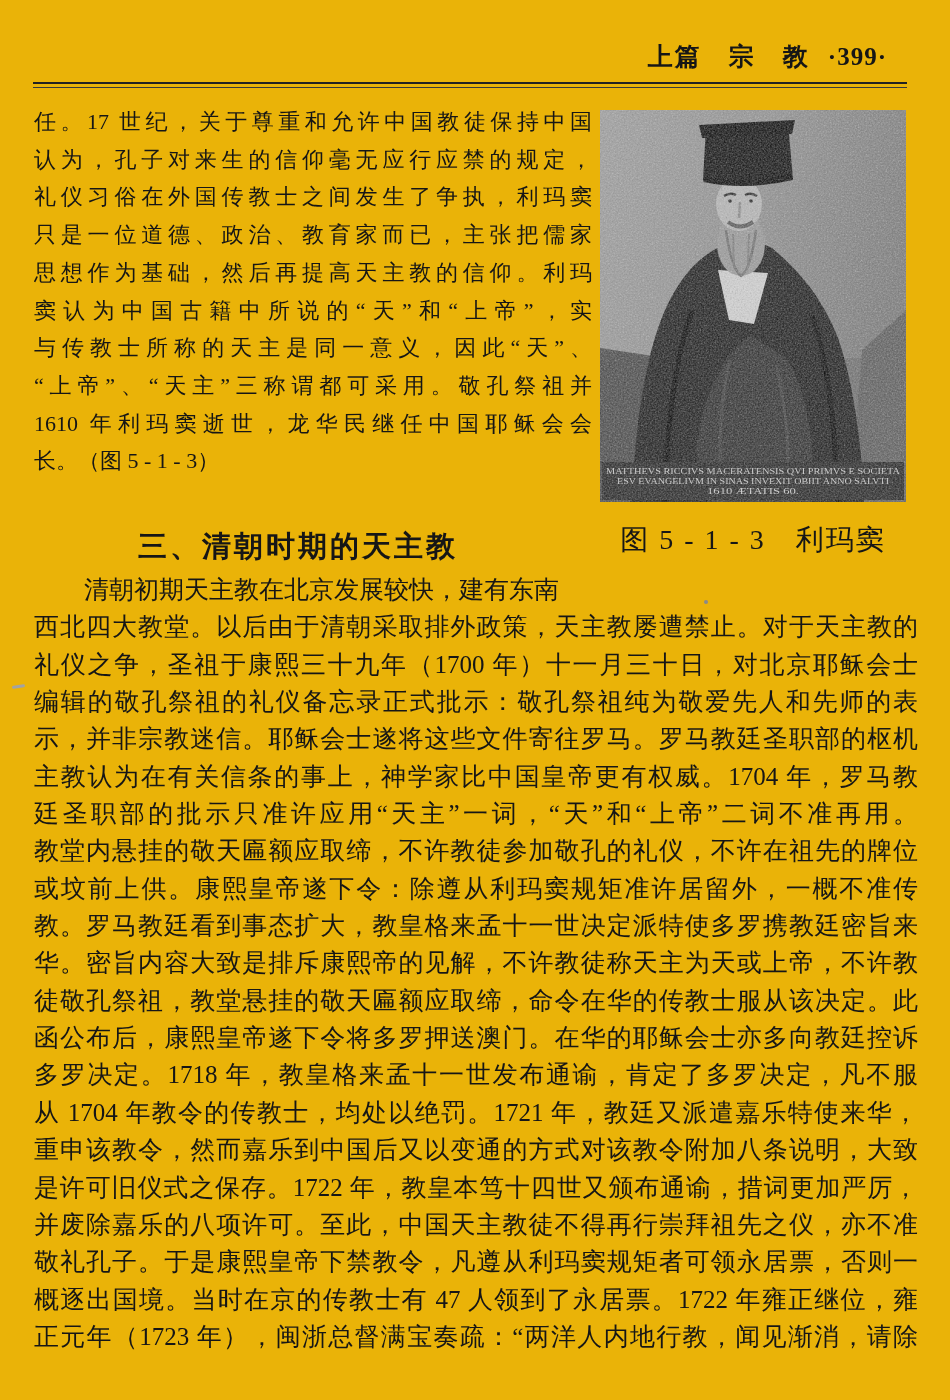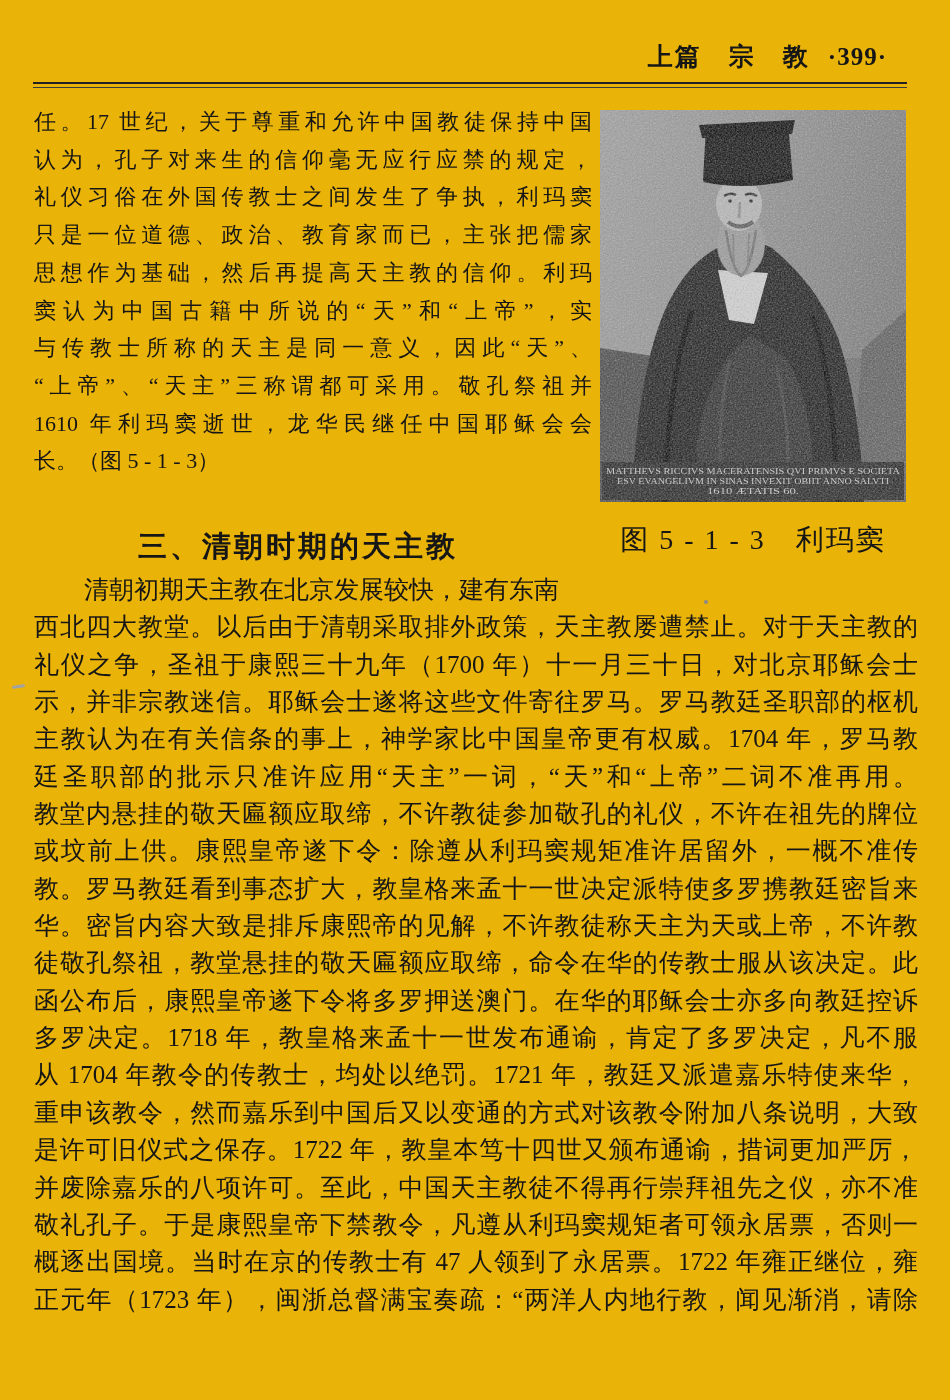--- a/index.html
+++ b/index.html
@@ -150,20 +150,21 @@
   </div>
 
   <div class="figcaption">图 5 - 1 - 3　利玛窦</div>
 
   <div class="secthead">三、清朝时期的天主教</div>
 
   <div class="bodytext">
       <div class="tl short">　　清朝初期天主教在北京发展较快，建有东南</div>
       <div class="tl">西北四大教堂。以后由于清朝采取排外政策，天主教屡遭禁止。对于天主教的</div>
       <div class="tl">礼仪之争，圣祖于康熙三十九年（1700 年）十一月三十日，对北京耶稣会士</div>
+      <div class="tl">编辑的敬孔祭祖的礼仪备忘录正式批示：敬孔祭祖纯为敬爱先人和先师的表</div>
       <div class="tl">示，并非宗教迷信。耶稣会士遂将这些文件寄往罗马。罗马教廷圣职部的枢机</div>
       <div class="tl">主教认为在有关信条的事上，神学家比中国皇帝更有权威。1704 年，罗马教</div>
       <div class="tl">廷圣职部的批示只准许应用“天主”一词，“天”和“上帝”二词不准再用。</div>
       <div class="tl">教堂内悬挂的敬天匾额应取缔，不许教徒参加敬孔的礼仪，不许在祖先的牌位</div>
       <div class="tl">或坟前上供。康熙皇帝遂下令：除遵从利玛窦规矩准许居留外，一概不准传</div>
       <div class="tl">教。罗马教廷看到事态扩大，教皇格来孟十一世决定派特使多罗携教廷密旨来</div>
       <div class="tl">华。密旨内容大致是排斥康熙帝的见解，不许教徒称天主为天或上帝，不许教</div>
       <div class="tl">徒敬孔祭祖，教堂悬挂的敬天匾额应取缔，命令在华的传教士服从该决定。此</div>
       <div class="tl">函公布后，康熙皇帝遂下令将多罗押送澳门。在华的耶稣会士亦多向教廷控诉</div>
       <div class="tl">多罗决定。1718 年，教皇格来孟十一世发布通谕，肯定了多罗决定，凡不服</div>

